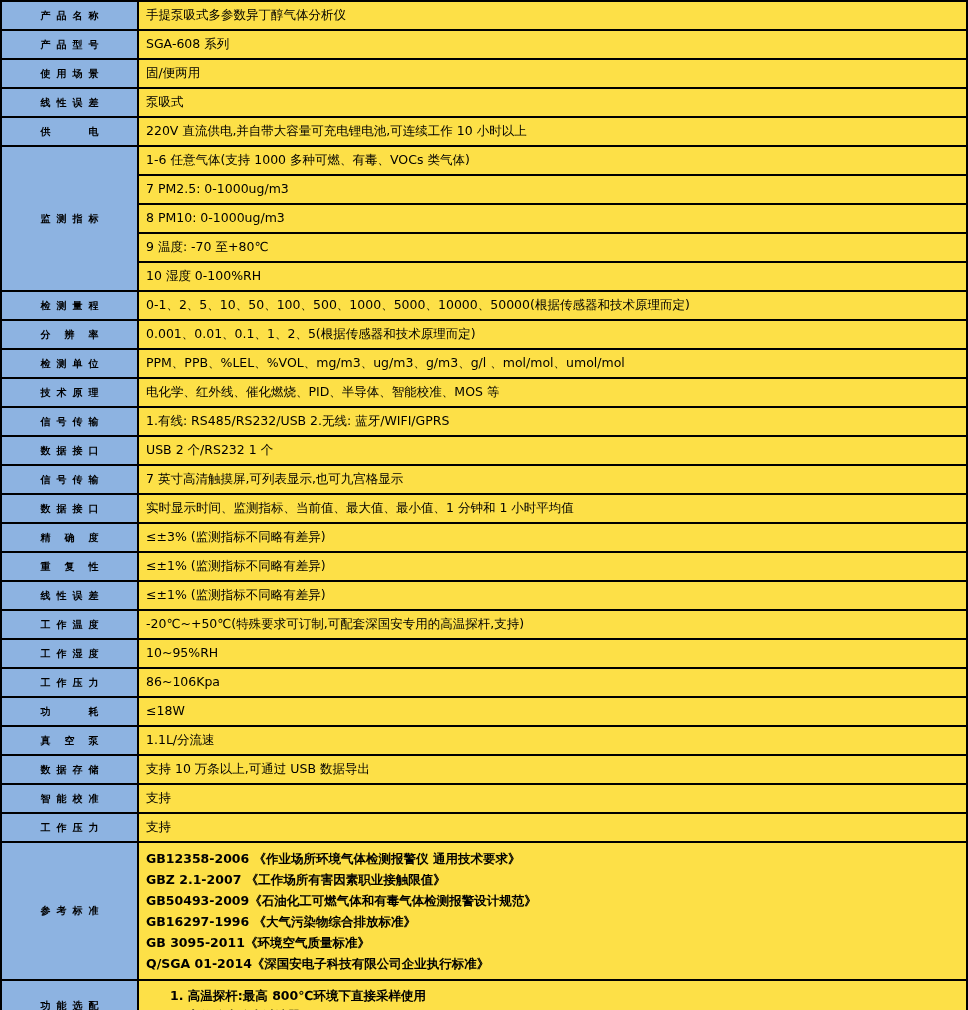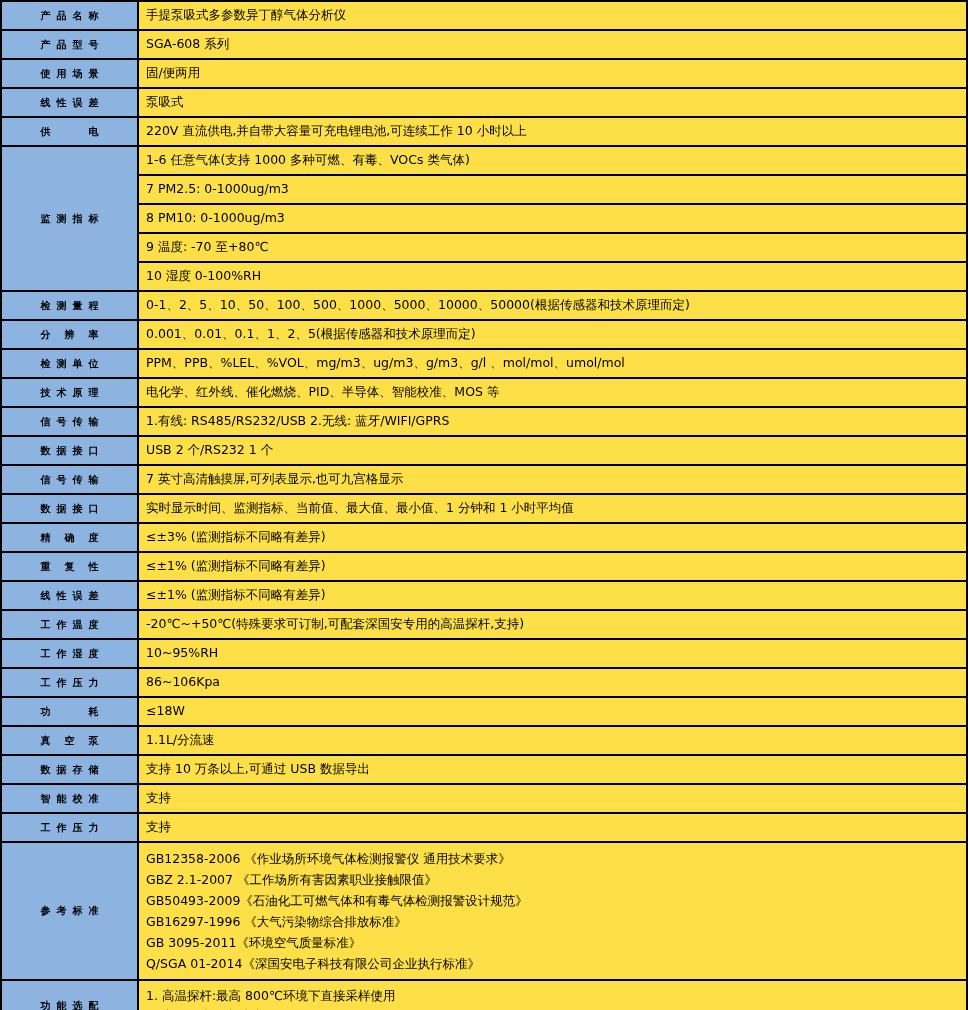--- a/index.html
+++ b/index.html
@@ -32,22 +32,22 @@
     background: #fde047;
     font-size: 12.5px;
     text-align: left;
     vertical-align: middle;
     padding: 3px 7px;
     height: 21px;
     line-height: 1.35;
     overflow: hidden;
   }
   td.multi { height: auto; padding: 5px 7px; }
-  td.multi div { line-height: 21px; white-space: nowrap; }
-  td.multi2 div { line-height: 20px; }
+  td.multi div { line-height: 21px; white-space: nowrap; font-weight: bold; }
+  td.multi2 div { line-height: 20px; margin-left: 24px; }
 </style>
 </head>
 <body>
 
 <table class="spec">
   <colgroup>
       <col class="c-label">
       <col>
     </colgroup>
   <tbody>

